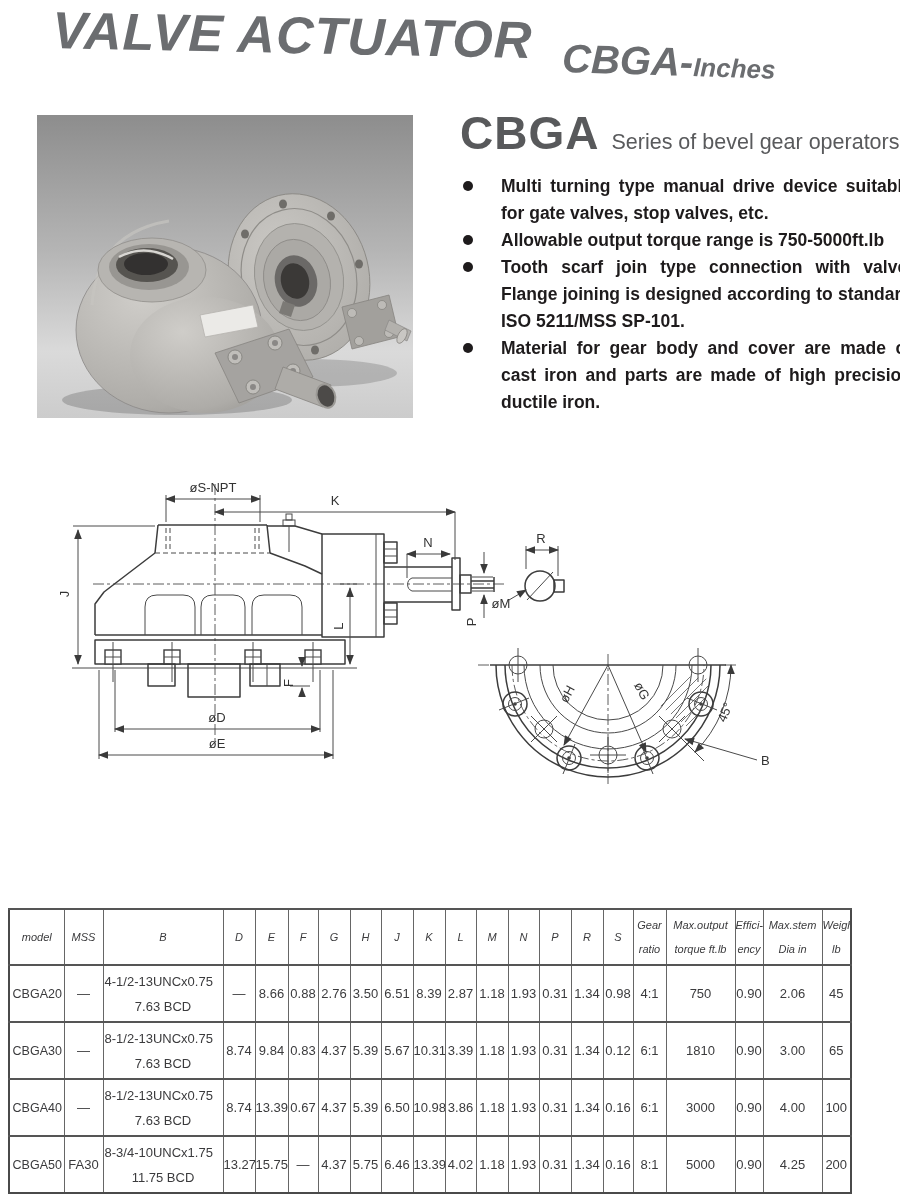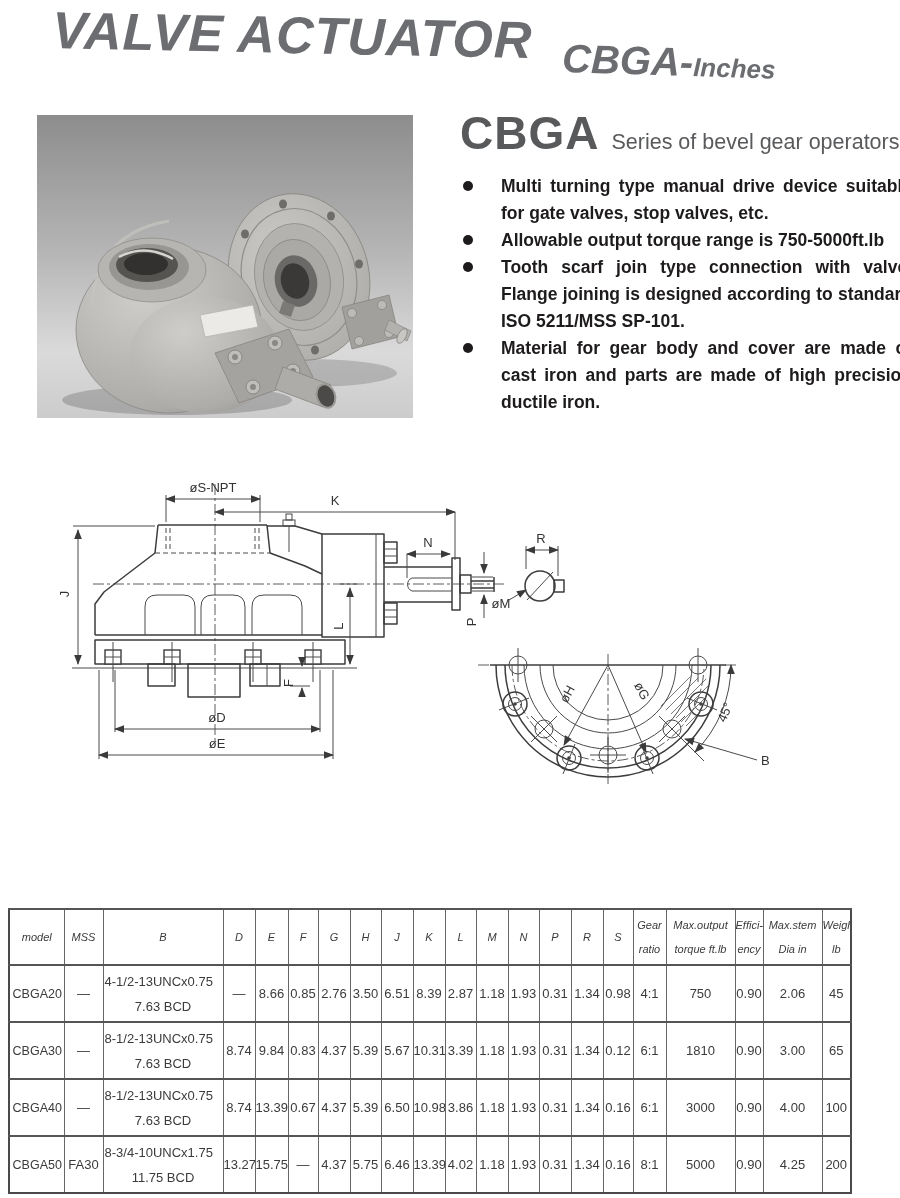--- a/index.html
+++ b/index.html
@@ -392,21 +392,21 @@
     <tbody>
       <tr>
         <td class="model">CBGA20</td>
         <td>—</td>
         <td class="bcell">
             <div class="b1">4-1/2-13UNCx0.75</div>
             <div class="b2">7.63 BCD</div>
           </td>
         <td>—</td>
         <td>8.66</td>
-        <td>0.85</td>
+        <td>0.88</td>
         <td>2.76</td>
         <td>3.50</td>
         <td>6.51</td>
         <td>8.39</td>
         <td>2.87</td>
         <td>1.18</td>
         <td>1.93</td>
         <td>0.31</td>
         <td>1.34</td>
         <td>0.98</td>

